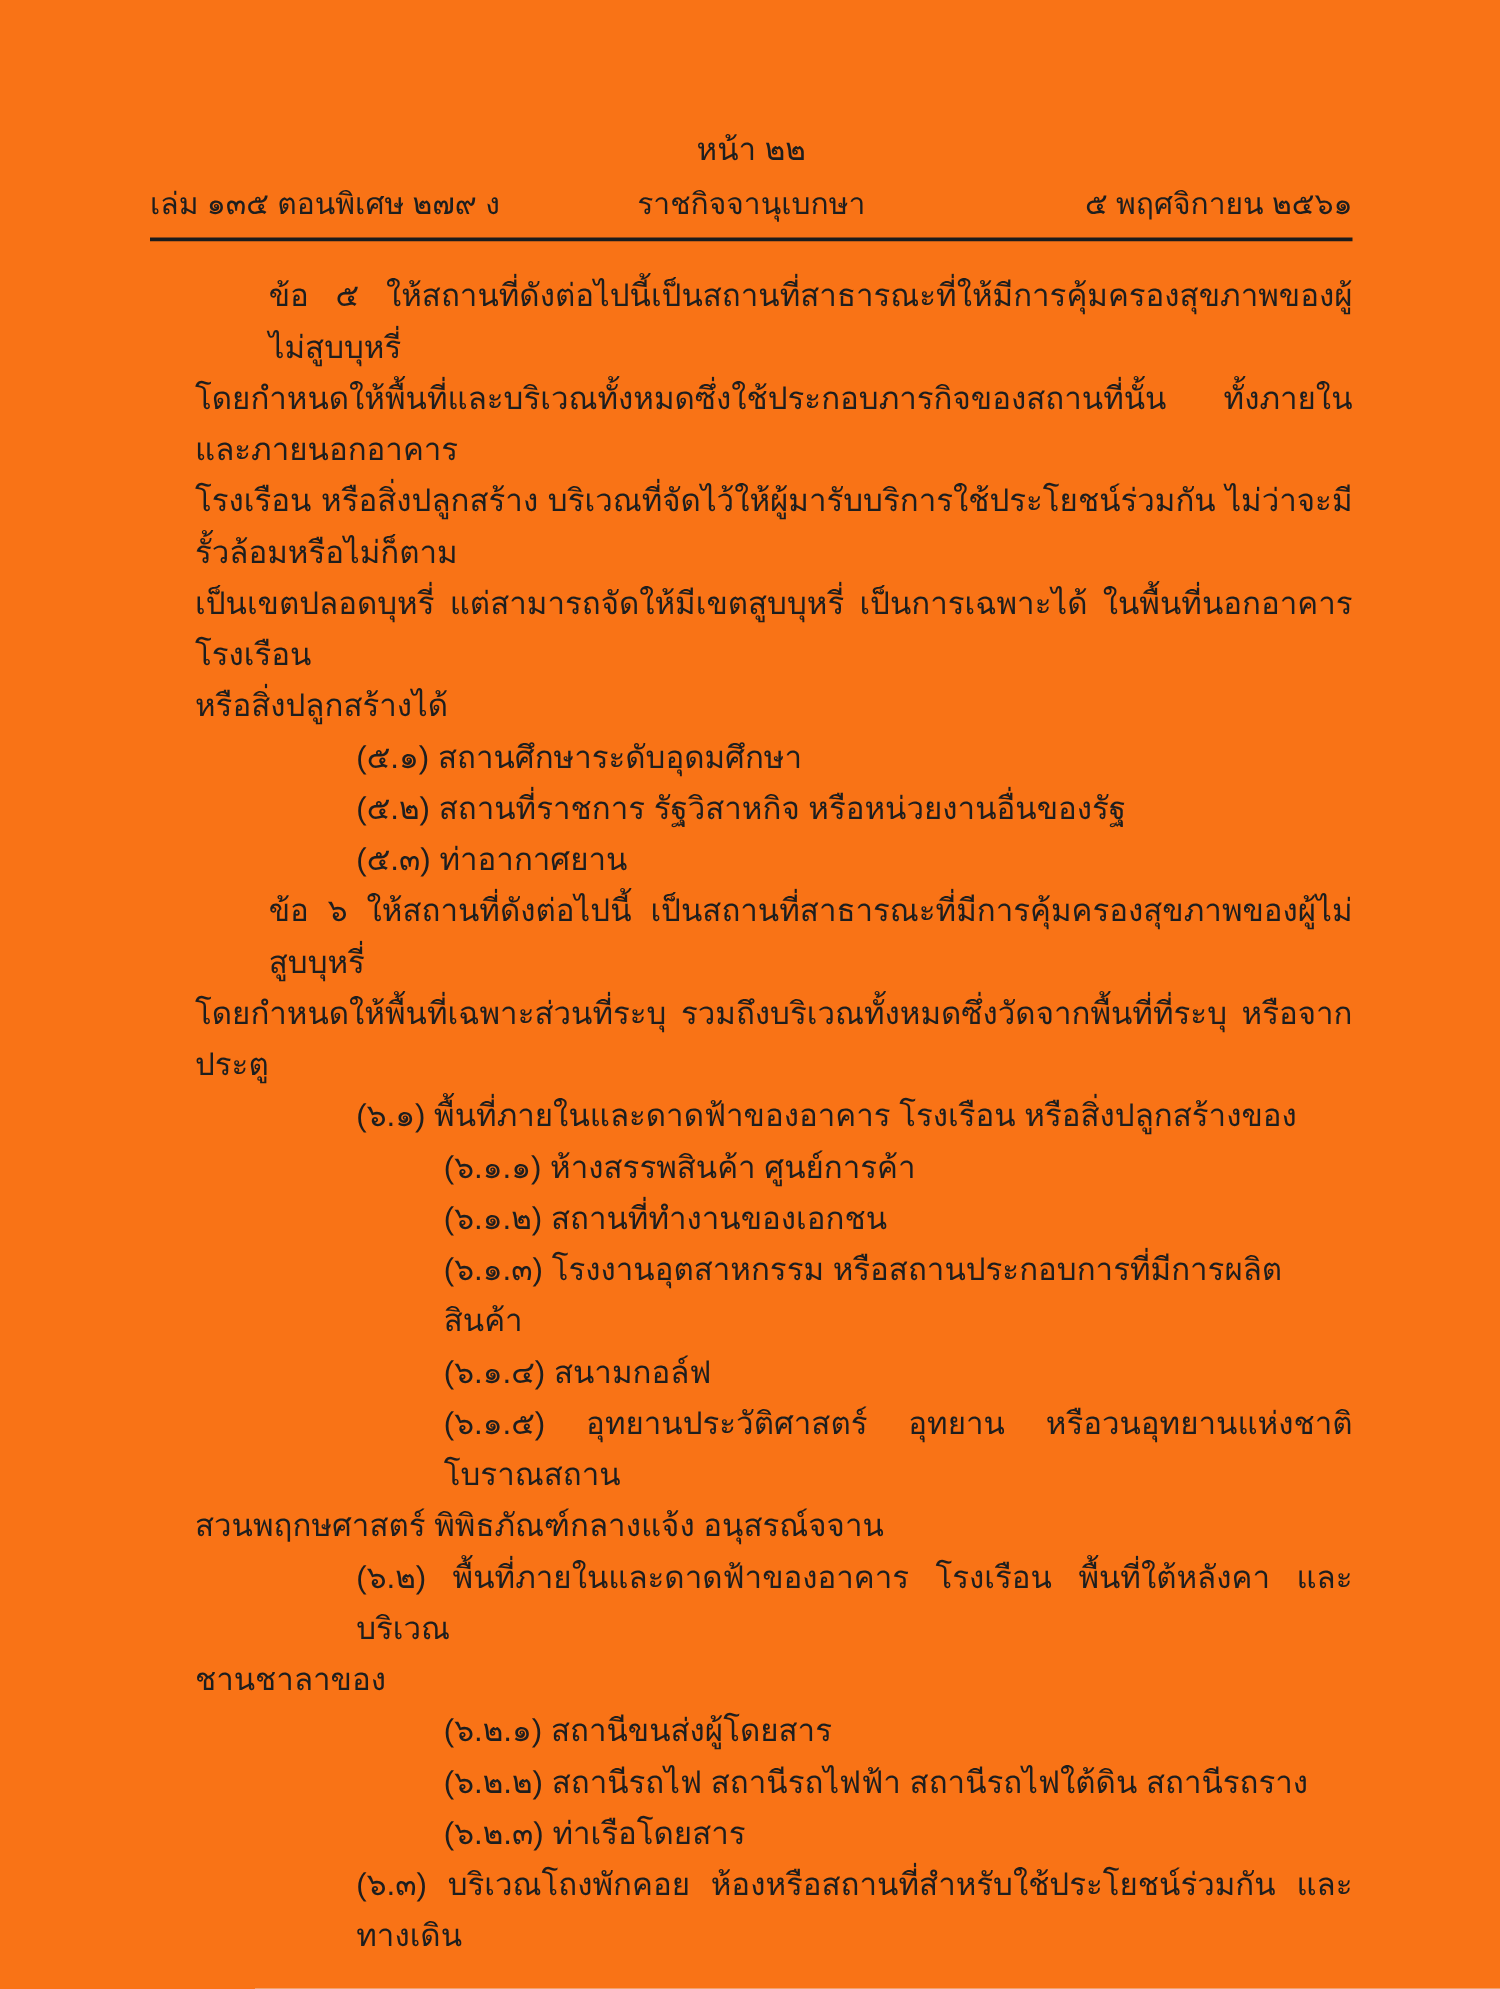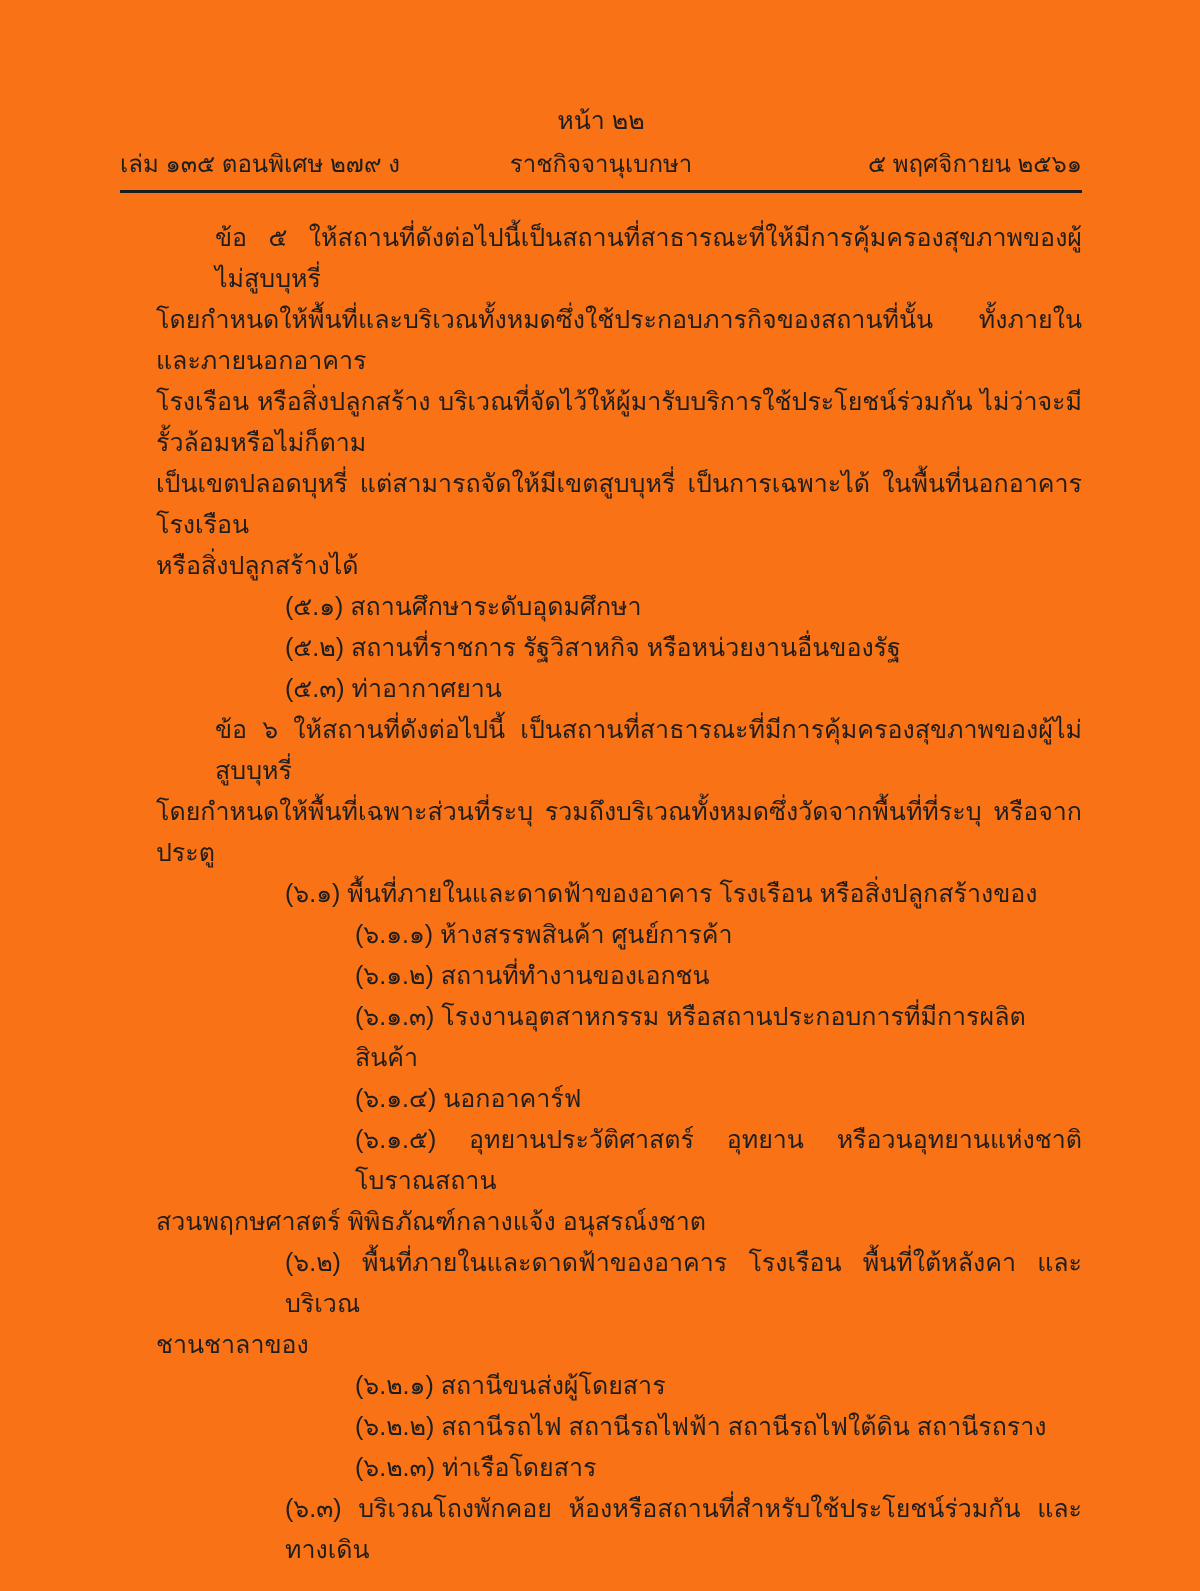--- a/index.html
+++ b/index.html
@@ -79,23 +79,23 @@
     <div class="bl i0">หรือสิ่งปลูกสร้างได้</div>
     <div class="bl i2">(๕.๑) สถานศึกษาระดับอุดมศึกษา</div>
     <div class="bl i2">(๕.๒) สถานที่ราชการ รัฐวิสาหกิจ หรือหน่วยงานอื่นของรัฐ</div>
     <div class="bl i2">(๕.๓) ท่าอากาศยาน</div>
     <div class="bl i1 j">ข้อ ๖ ให้สถานที่ดังต่อไปนี้ เป็นสถานที่สาธารณะที่มีการคุ้มครองสุขภาพของผู้ไม่สูบบุหรี่</div>
     <div class="bl i0 j">โดยกำหนดให้พื้นที่เฉพาะส่วนที่ระบุ รวมถึงบริเวณทั้งหมดซึ่งวัดจากพื้นที่ที่ระบุ หรือจากประตู</div>
     <div class="bl i2">(๖.๑) พื้นที่ภายในและดาดฟ้าของอาคาร โรงเรือน หรือสิ่งปลูกสร้างของ</div>
     <div class="bl i3">(๖.๑.๑) ห้างสรรพสินค้า ศูนย์การค้า</div>
     <div class="bl i3">(๖.๑.๒) สถานที่ทำงานของเอกชน</div>
     <div class="bl i3">(๖.๑.๓) โรงงานอุตสาหกรรม หรือสถานประกอบการที่มีการผลิตสินค้า</div>
-    <div class="bl i3">(๖.๑.๔) นอกอาคาร์ฟ</div>
+    <div class="bl i3">(๖.๑.๔) สนามกอล์ฟ</div>
     <div class="bl i3 j">(๖.๑.๕) อุทยานประวัติศาสตร์ อุทยาน หรือวนอุทยานแห่งชาติ โบราณสถาน</div>
-    <div class="bl i0">สวนพฤกษศาสตร์ พิพิธภัณฑ์กลางแจ้ง อนุสรณ์งชาต</div>
+    <div class="bl i0">สวนพฤกษศาสตร์ พิพิธภัณฑ์กลางแจ้ง อนุสรณ์จจาน</div>
     <div class="bl i2 j">(๖.๒) พื้นที่ภายในและดาดฟ้าของอาคาร โรงเรือน พื้นที่ใต้หลังคา และบริเวณ</div>
     <div class="bl i0">ชานชาลาของ</div>
     <div class="bl i3">(๖.๒.๑) สถานีขนส่งผู้โดยสาร</div>
     <div class="bl i3">(๖.๒.๒) สถานีรถไฟ สถานีรถไฟฟ้า สถานีรถไฟใต้ดิน สถานีรถราง</div>
     <div class="bl i3">(๖.๒.๓) ท่าเรือโดยสาร</div>
     <div class="bl i2 j">(๖.๓) บริเวณโถงพักคอย ห้องหรือสถานที่สำหรับใช้ประโยชน์ร่วมกัน และทางเดิน</div>
 
   </div>
 
 </div>

